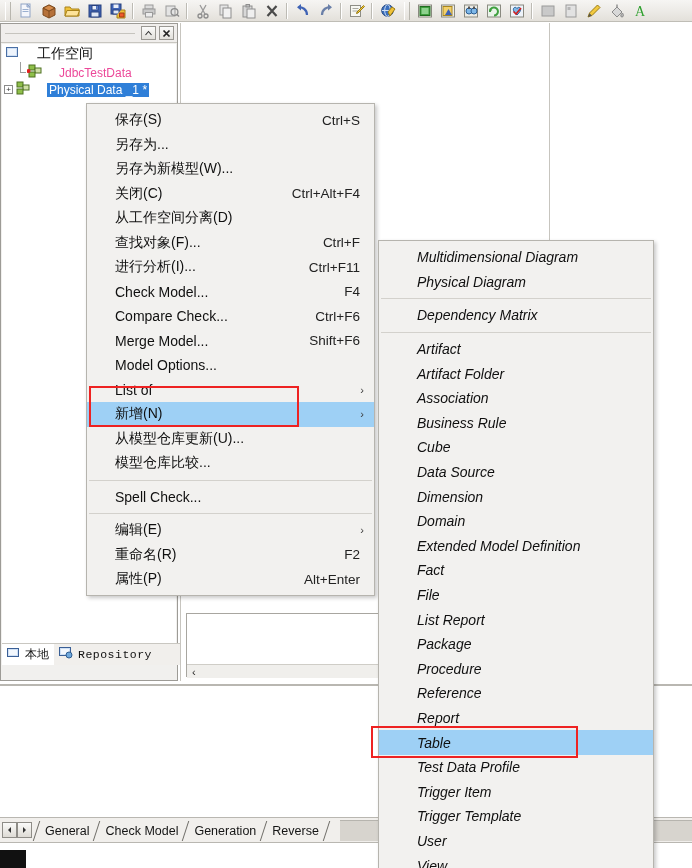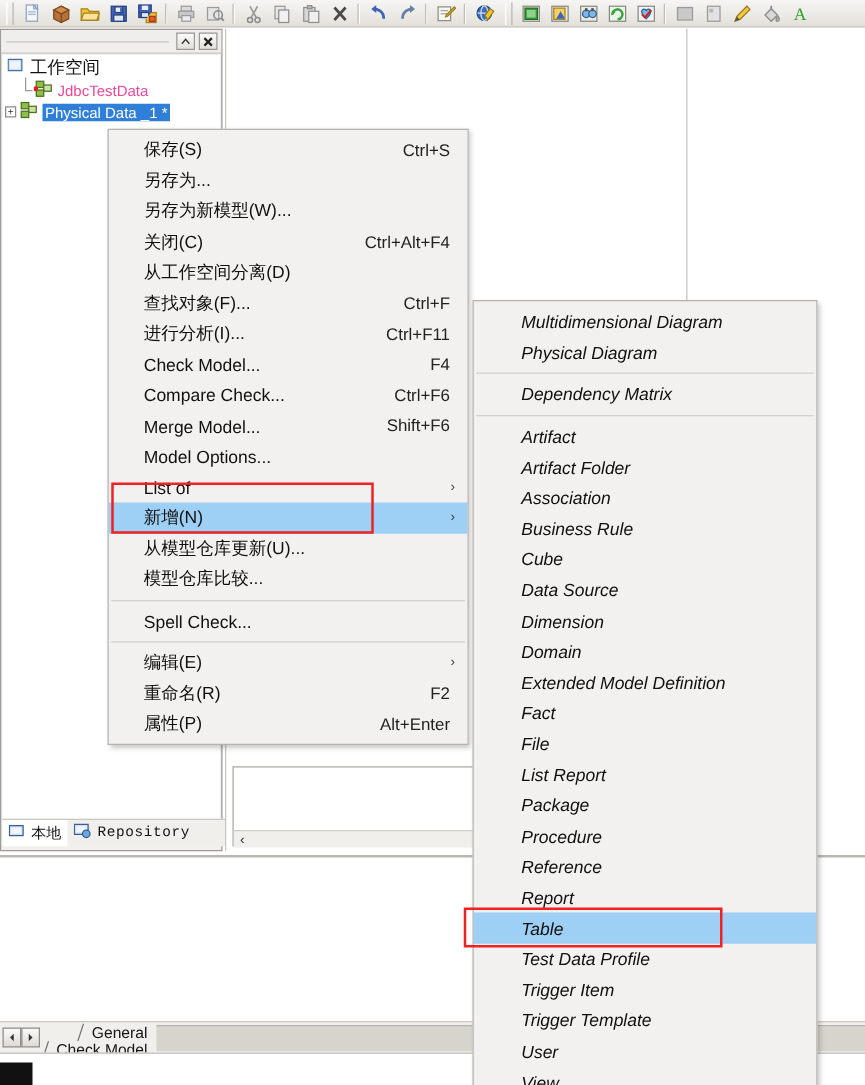--- a/index.html
+++ b/index.html
@@ -87,21 +87,21 @@
     overflow: hidden;
   }
   .tree-row {
     display: flex; align-items: center;
     height: 17px;
     padding-left: 2px;
     font-size: 12px;
     white-space: nowrap;
   }
   .tree-row.root { font-size: 14px; color: #111; height: 20px; }
-  .tree-row .tlabel { margin-left: 3px; }
+  .tree-row .tlabel { margin-left: 16px; }
   .tree-row.item .tlabel { color: #ec4899; font-size: 12px; }
   .tree-row.selected .tlabel {
     background: #2f7fd8; color: #ffffff; padding: 0 2px;
   }
   .expander {
     width: 9px; height: 9px;
     border: 1px solid #8a8a8a;
     background: #fff;
     font-size: 8px; line-height: 8px; text-align: center;
     color: #333; box-sizing: border-box;
@@ -114,21 +114,21 @@
   .tline:before{
     content:""; position:absolute; left:4px; top:-6px; bottom:4px; width:1px; background:#9d9d9d;
   }
   .tline:after{
     content:""; position:absolute; left:4px; top:4px; width:6px; height:1px; background:#9d9d9d;
   }
 
   
   .tree-tabs {
     position: absolute;
-    left: 1px; bottom: 3px;
+    left: 1px; bottom: 15px;
     width: 190px; height: 22px;
     background: #f1efec;
     display: flex; align-items: center;
     border-top: 1px solid #c9c7c1;
     box-sizing: border-box;
   }
   .tree-tab {
     display: flex; align-items: center;
     height: 21px; padding: 0 5px;
     font-size: 12px; color: #111;
@@ -202,21 +202,21 @@
   }
   .ts-navbtn {
     width: 15px; height: 16px;
     border: 1px solid #8e8c87;
     background: linear-gradient(to bottom,#fafaf9,#dedbd5);
     font-size: 8px; color: #222;
     display:flex; align-items:center; justify-content:center;
     box-sizing: border-box;
   }
   .tabs {
-    display: flex; align-items: flex-end; height: 22px; margin-left: 4px; flex-direction: column;
+    display: flex; align-items: flex-end; height: 22px; margin-left: 4px;
   }
   .tab {
     position: relative;
     height: 20px;
     padding: 0 7px 0 9px;
     font-size: 12.5px;
     color: #151515;
     display: flex; align-items: center;
     background: #f1efec;
   }

